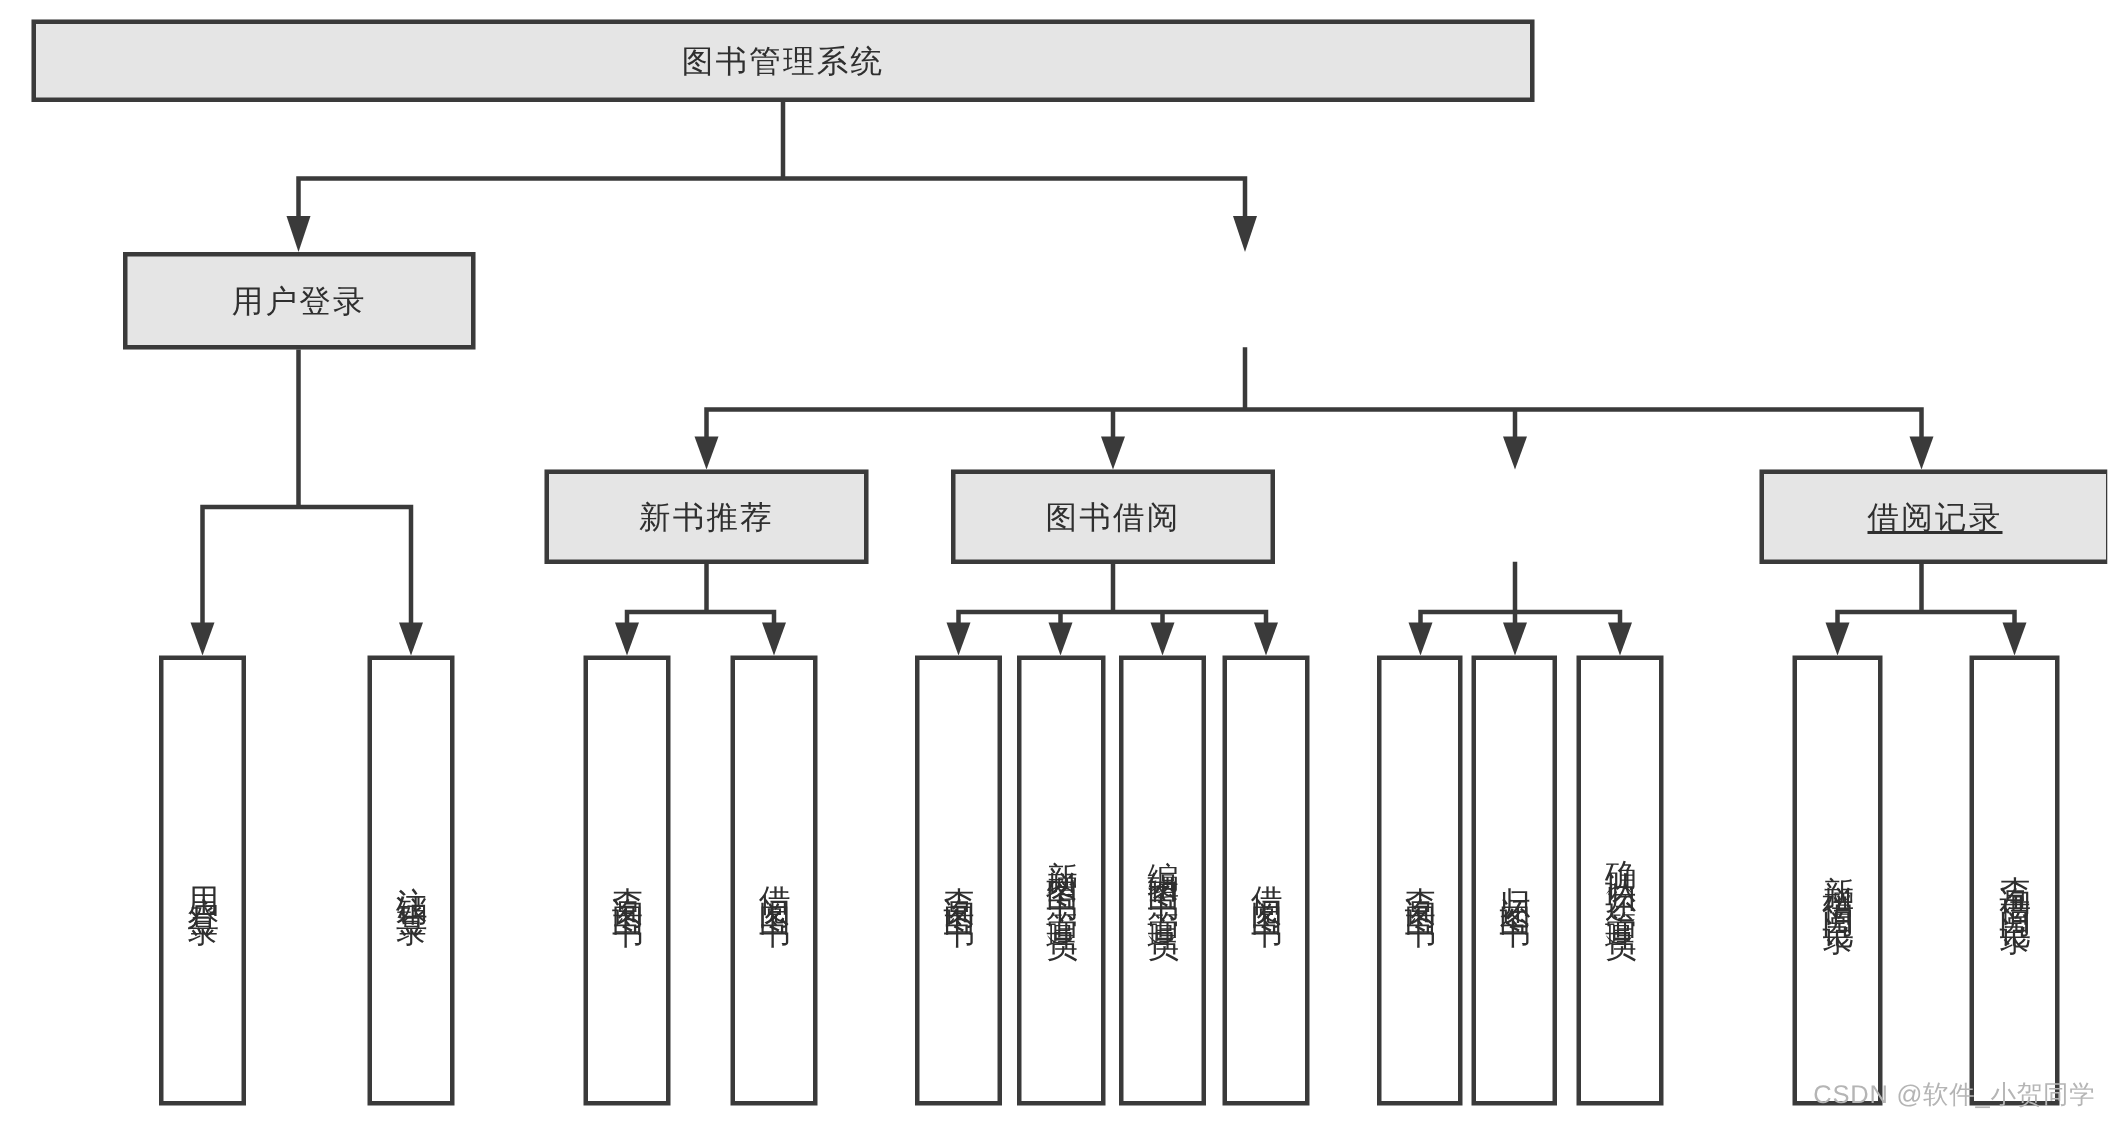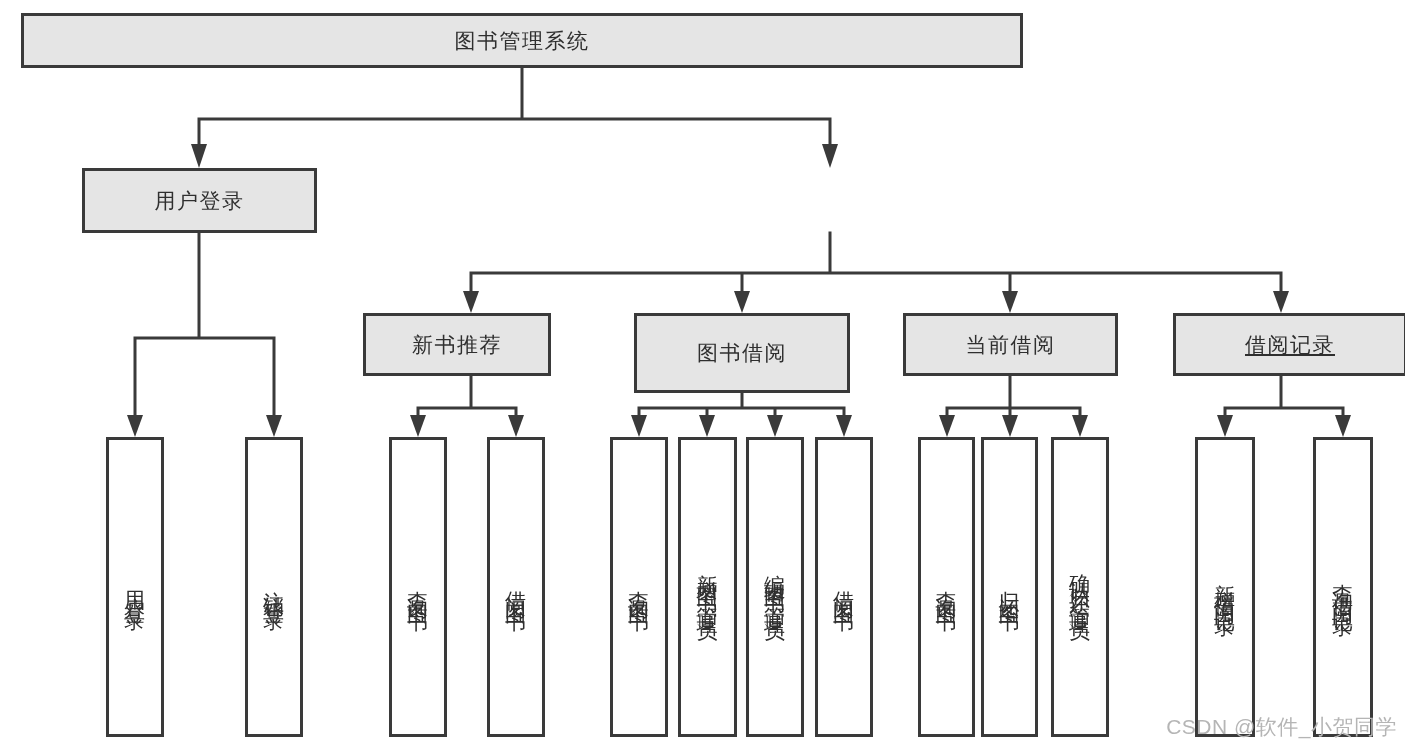--- a/index.html
+++ b/index.html
@@ -43,41 +43,41 @@
     line-height:1;
     z-index:1;
     text-align:center;
   }
   
   .n-root{left:21px;top:13px;width:1002px;height:55px;}
   
   .n-l1a{left:82px;top:168px;width:235px;height:65px;}
   .n-l1b{left:712px;top:168px;width:235px;height:65px;}
   
-  .n-l2a{left:363px;top:313px;width:188px;height:63px;}
-  .n-l2b{left:634px;top:313px;width:216px;height:80px;}
+  .n-l2a{left:363px;top:313px;width:216px;height:63px;}
+  .n-l2b{left:634px;top:313px;width:216px;height:63px;}
   .n-l2c{left:903px;top:313px;width:215px;height:63px;}
   .n-l2d{left:1173px;top:313px;width:234px;height:63px;text-decoration:underline;}
   
   .n-a1{left:106px;width:58px;}
   .n-a2{left:245px;width:58px;}
   .n-b1{left:389px;width:58px;}
   .n-b2{left:487px;width:58px;}
   .n-c1{left:610px;width:58px;}
   .n-c2{left:678px;width:59px;}
   .n-c3{left:746px;width:58px;}
   .n-c4{left:815px;width:58px;}
   .n-d1{left:918px;width:57px;}
   .n-d2{left:981px;width:57px;}
   .n-d3{left:1051px;width:58px;}
   .n-e1{left:1195px;width:60px;}
   .n-e2{left:1313px;width:60px;}
   .watermark{
     position:absolute;right:8px;bottom:6px;
-    font-size:21px;color:var(--watermark);
+    font-size:17px;color:var(--watermark);
     letter-spacing:0.5px;
     z-index:5;white-space:nowrap;
   }
 </style>
 </head>
 <body>
 
 <div class="canvas">
 
   <svg class="wires" width="1405" height="747" viewBox="0 0 1405 747" xmlns="http://www.w3.org/2000/svg">
@@ -115,21 +115,20 @@
     <polygon class="arrow" points="1217,415 1233,415 1225,437"></polygon>
     <polygon class="arrow" points="1335,415 1351,415 1343,437"></polygon>
   </svg>
 
   <div class="node n-root">图书管理系统</div>
 
   <div class="node n-l1a">用户登录</div>
 
   <div class="node n-l2a">新书推荐</div>
   <div class="node n-l2b">图书借阅</div>
-  <div class="node n-l2c">当前借阅</div>
   <div class="node n-l2d">借阅记录</div>
 
   <div class="vnode n-a1">用户登录</div>
   <div class="vnode n-a2">注销登录</div>
 
   <div class="vnode n-b1">查询图书</div>
   <div class="vnode n-b2">借阅图书</div>
 
   <div class="vnode n-c1">查询图书</div>
   <div class="vnode n-c2">新增图书（管理员）</div>

